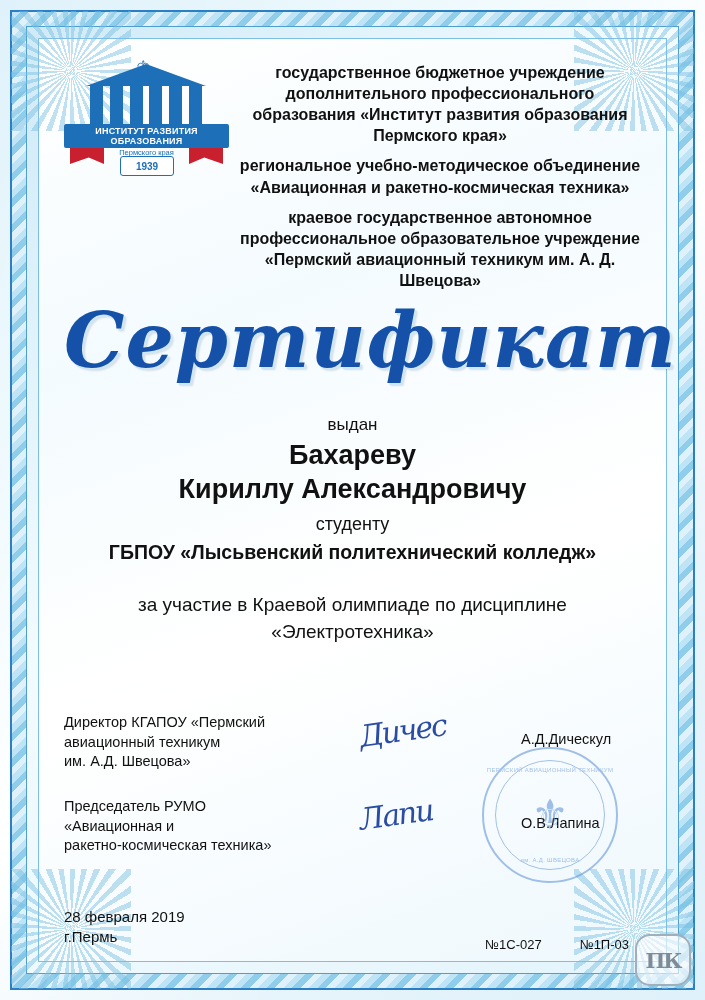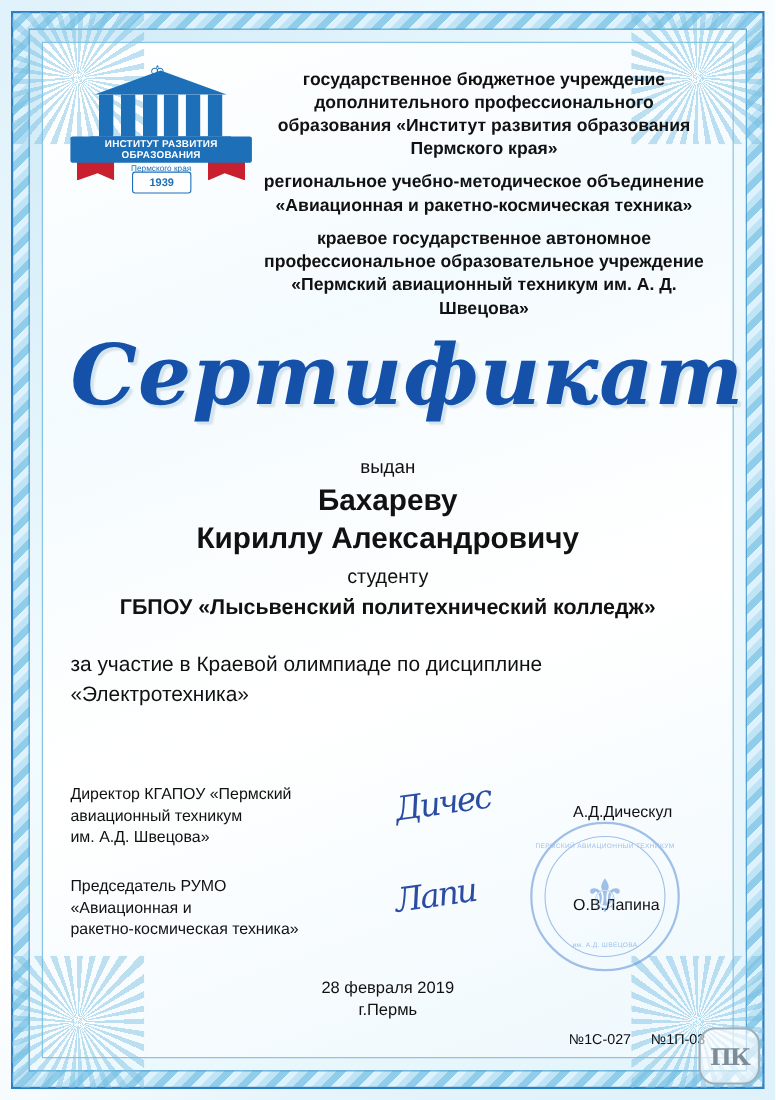--- a/index.html
+++ b/index.html
@@ -132,21 +132,21 @@
     margin-top: 8px;
   }
   .org {
     text-align: center;
     font-size: 19.5px;
     font-weight: bold;
     color: #111;
     margin-top: 6px;
   }
   .reason {
-    text-align: left;
+    text-align: center;
     font-size: 19px;
     color: #111;
     margin-top: 28px;
     line-height: 1.4;
   }
   .supervisor {
     text-align: center;
     font-size: 19px;
     color: #111;
     margin-top: 30px;
@@ -225,34 +225,34 @@
     left: 0; right: 0;
     text-align: center;
     font-size: 6px;
     color: #5a8fd6;
     letter-spacing: .3px;
   }
   .stamp-text-top { top: 18px; }
   .stamp-text-bot { bottom: 18px; }
 
   .footer {
-    margin-top: 6px;
-    text-align: center;
+    margin-top: 24px;
+    text-align: left;
     font-size: 15px;
     color: #111;
     line-height: 1.35;
   }
   .numbers {
     position: absolute;
-    right: 22px;
+    right: 34px;
     bottom: 6px;
     font-size: 13px;
     color: #111;
     display: flex;
-    gap: 18px;
+    gap: 38px;
     margin-top: 39px;
   }
 
   
   .logo-building {
     position: absolute;
     left: 12px;
     top: 6px;
     width: 140px;
     height: 70px;

